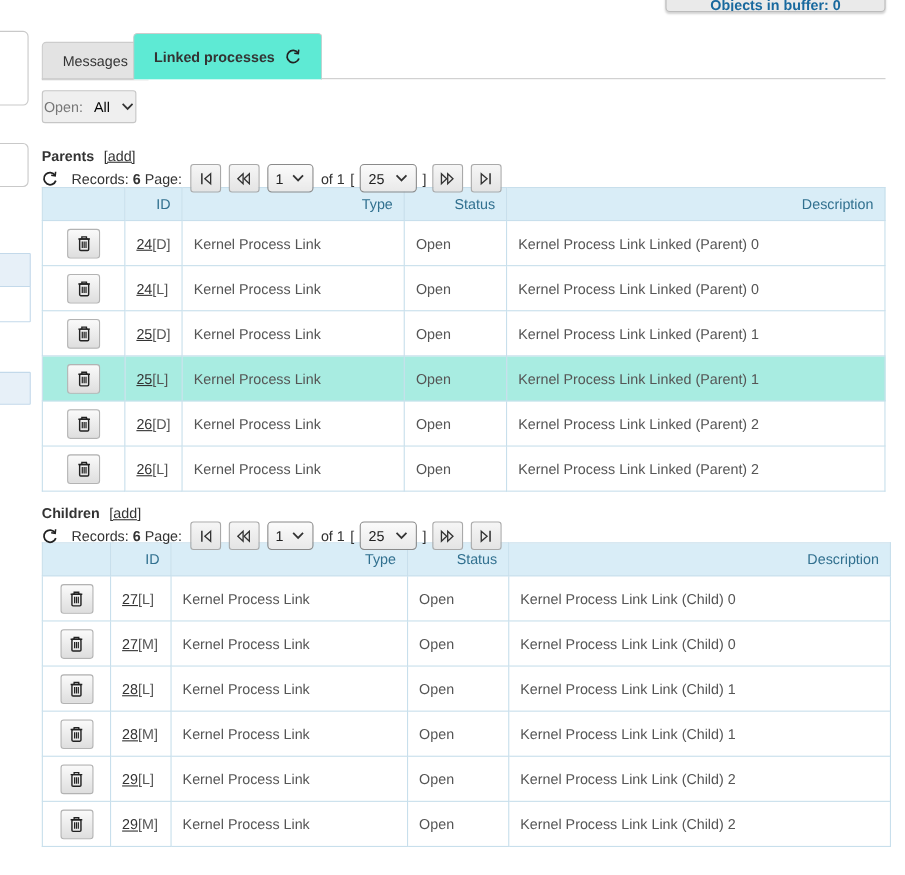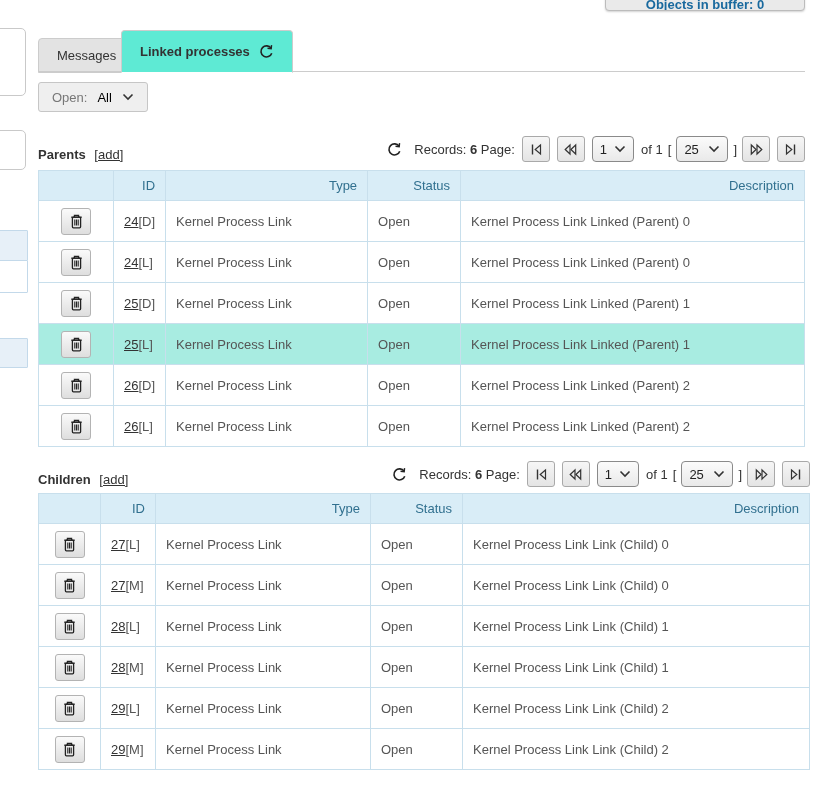--- a/index.html
+++ b/index.html
@@ -29,28 +29,28 @@
   .tab{position:absolute;bottom:-1px;box-sizing:border-box;cursor:pointer;
     border:1px solid #ccc;border-radius:4px 4px 0 0;padding:0 18px;
     display:flex;align-items:center;gap:9px;color:#333;}
   .tab.inactive{left:0;height:35px;background:#e3e3e3;}
   .tab.active{left:83px;height:43px;background:#5eead4;border-bottom:1px solid #fff;
     font-weight:bold;z-index:2;}
   .refresh{width:15px;height:15px;display:inline-block;}
 
   
   .open-select{margin-top:10px;display:inline-flex;align-items:center;gap:10px;
-    height:30px;box-sizing:border-box;padding:0 13px;background:#efefef;
+    height:30px;box-sizing:border-box;padding:0 1px;background:#efefef;
     border:1px solid #c6c6c6;border-radius:3px;cursor:pointer;}
   .open-select .lbl{color:#777;}
   .open-select .val{color:#000000;}
   .chev{width:12px;height:8px;}
 
   
-  .sec-head{display:flex;align-items:flex-end;justify-content:space-between;height:28px;}
+  .sec-head{display:flex;align-items:flex-start;justify-content:space-between;height:28px;flex-direction:column;}
   .sec-head.parents{margin-top:22px;width:767px;}
   .sec-head.children{margin-top:12px;width:772px;}
   .sec-title{color:#333;font-weight:bold;font-size:13px;}
   .add-link{color:#333;text-decoration:underline;font-weight:normal;cursor:pointer;margin-left:5px;}
   .pager{display:flex;align-items:center;gap:7px;color:#333;}
   .pager .txt b{font-weight:bold;}
   .pbtn{width:28px;height:26px;box-sizing:border-box;border:1px solid #a9a9a9;border-radius:3px;
     background:linear-gradient(#f6f6f6,#e4e4e4);display:flex;align-items:center;justify-content:center;
     cursor:pointer;}
   .psel{height:26px;box-sizing:border-box;border:1px solid #8a8a8a;border-radius:4px;

